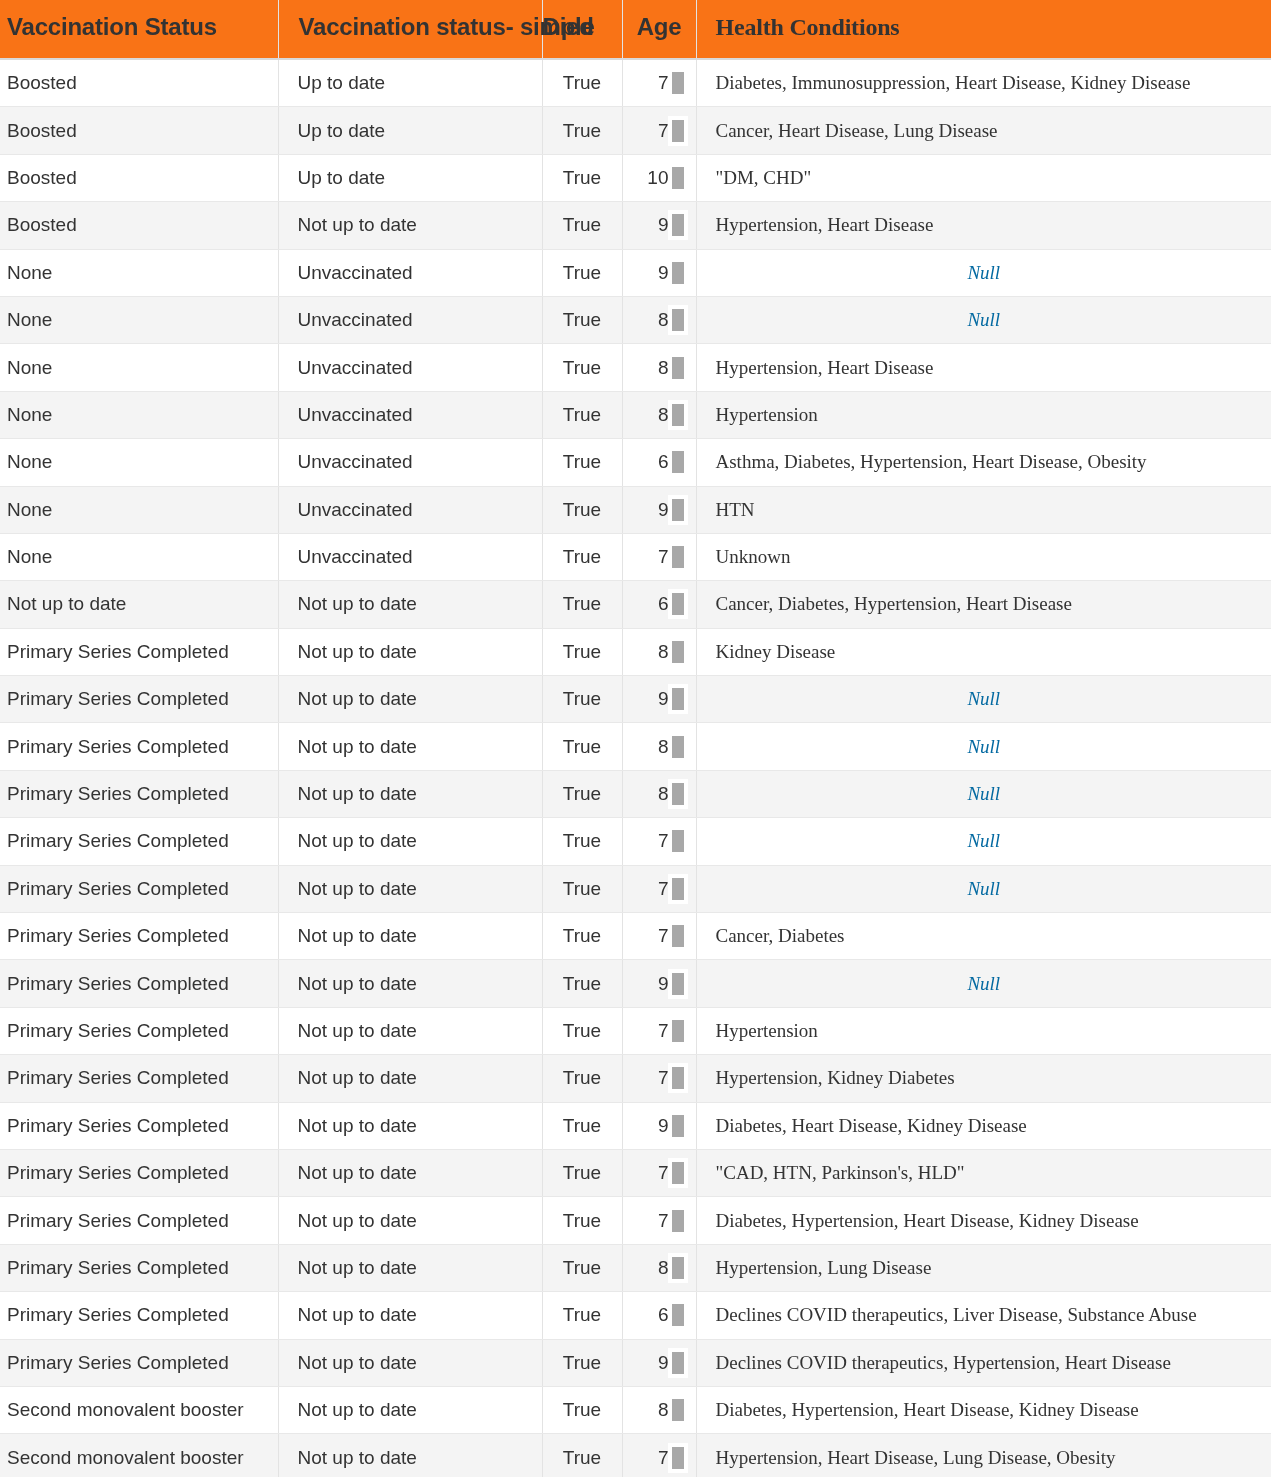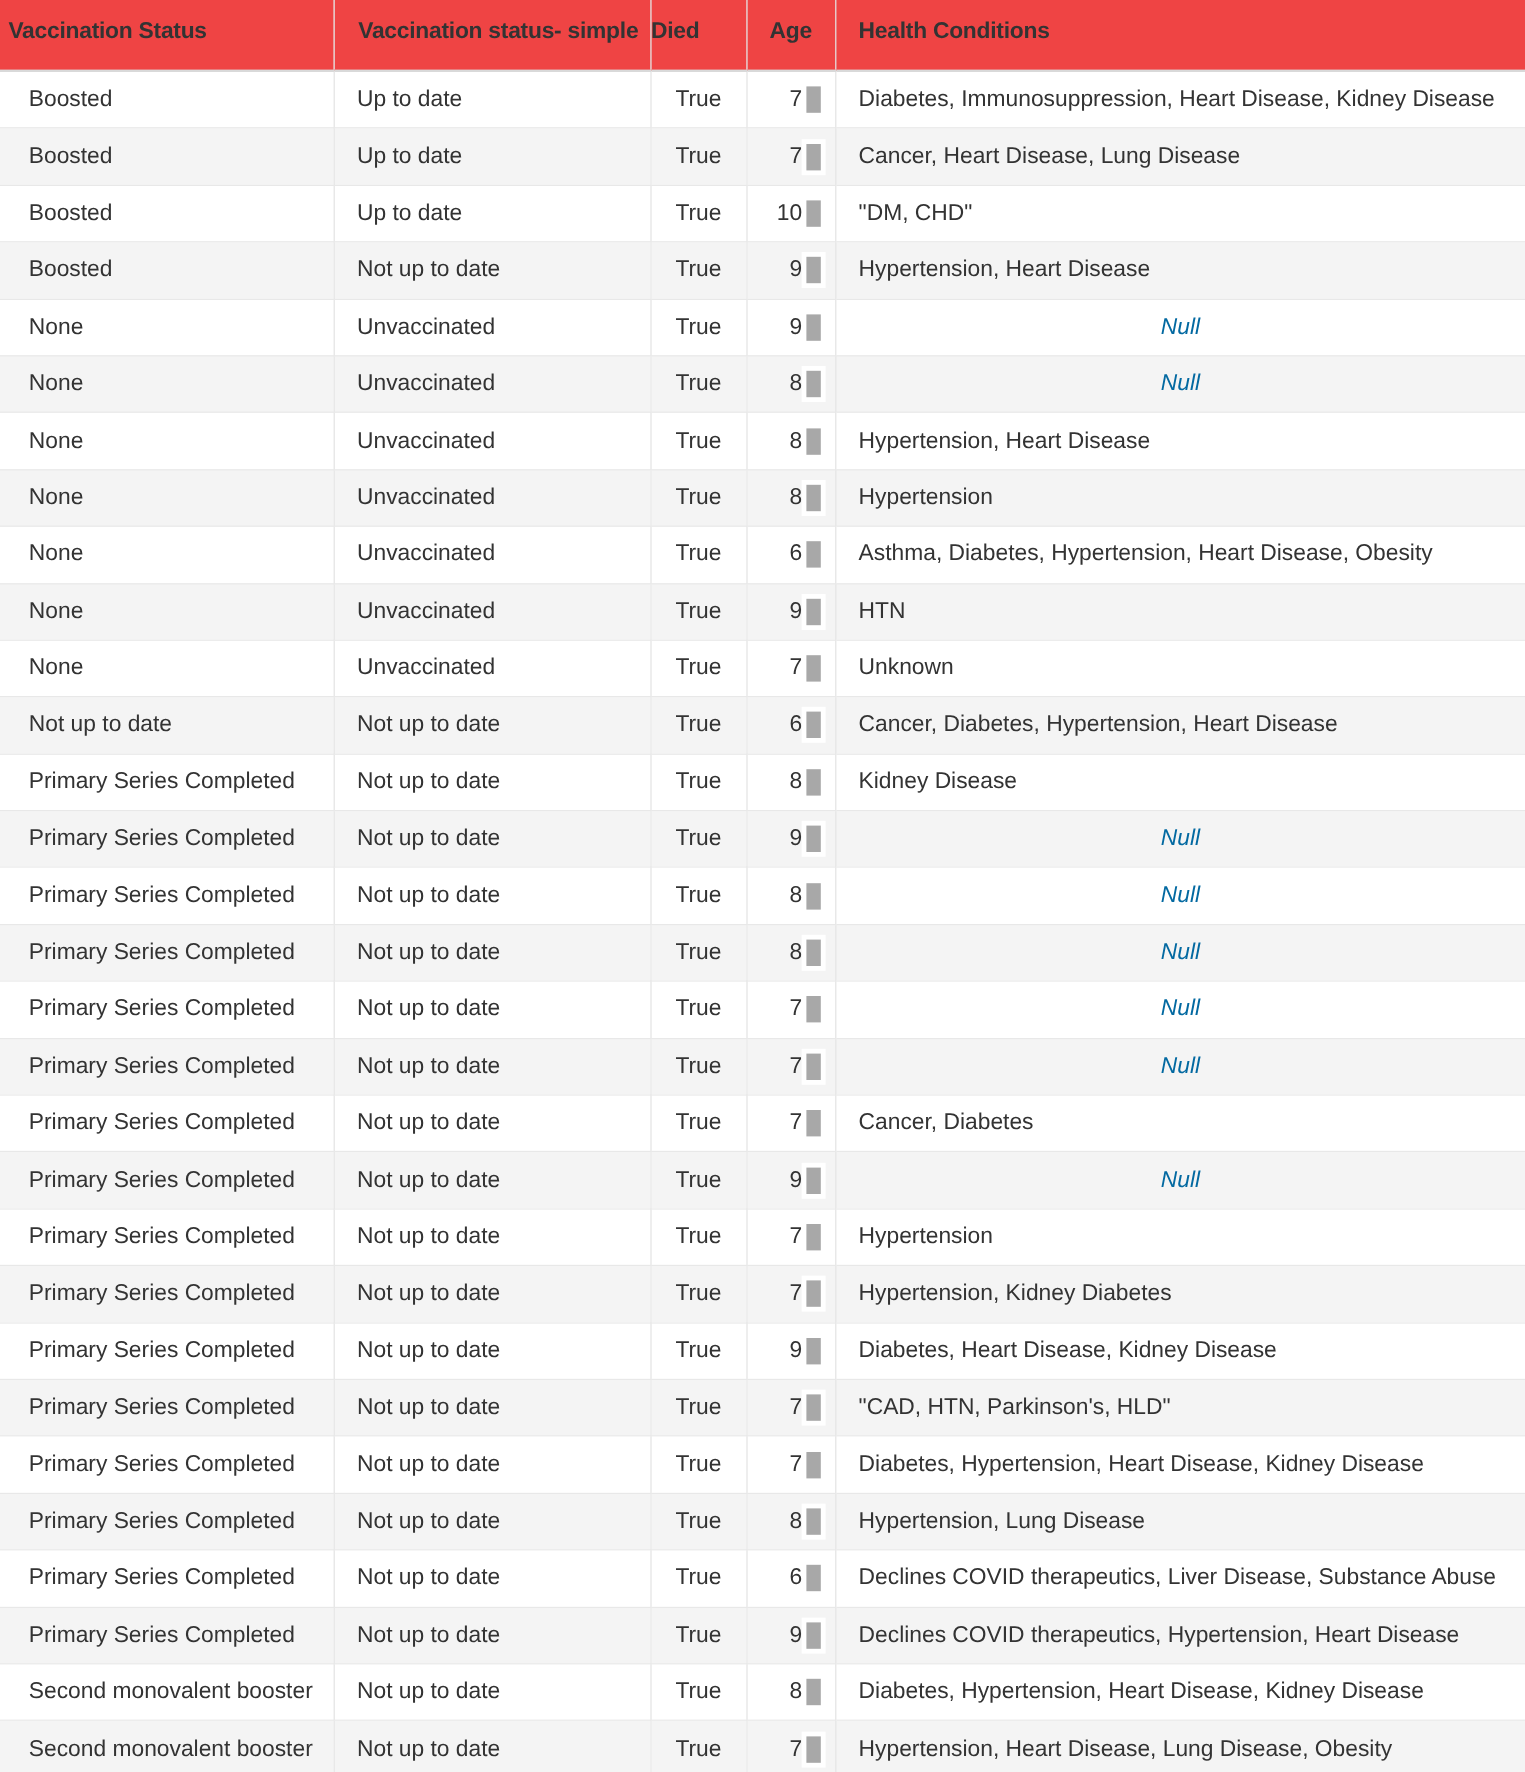--- a/index.html
+++ b/index.html
@@ -4,37 +4,37 @@
 <style>
   html, body { margin: 0; padding: 0; background: #ffffff; }
   body { width: 1271px; height: 1477px; overflow: hidden; font-family: "Liberation Sans", sans-serif; color: #2b2b2b; }
   table { border-collapse: collapse; table-layout: fixed; width: 1271px; }
   col.c1 { width: 278px; }
   col.c2 { width: 264px; }
   col.c3 { width: 80px; }
   col.c4 { width: 74px; }
   col.c5 { width: 575px; }
   thead th {
-    height: 54px; font-weight: bold; font-size: 19px; color: #333333;
+    height: 54px; font-weight: bold; font-size: 24px; color: #333333;
     border-bottom: 2px solid #d9d9d9; text-align: left; padding: 0 0 4px 0;
-    background: #ef4444; white-space: nowrap; letter-spacing: -0.2px;
+    background: #f97316; white-space: nowrap; letter-spacing: -0.2px;
   }
   th, td { border-right: 1px solid #e3e3e3; }
-  th:last-child, td:last-child { border-right: none; }
+  th:last-child, td:last-child { border-right: none; font-family: Liberation Serif, serif; }
   th.h1 { padding-left: 7px; }
   th.h2 { padding-left: 20px; }
   th.h3 { text-align: left; }
   th.h4 { text-align: center; margin-top: 44px; }
   th.h5 { padding-left: 19px; }
   tbody td {
     height: 46.4px; font-size: 19px; color: #333333; padding: 0;
     border-bottom: 1px solid #e8e8e8; white-space: nowrap; overflow: hidden;
   }
   tbody tr:nth-child(even) td { background: #f4f4f4; }
-  td.c-vs { padding-left: 24px; }
+  td.c-vs { padding-left: 7px; }
   td.c-simple { padding-left: 19px; }
   td.c-died { text-align: center; }
   td.c-age { text-align: right; padding-right: 12px; }
   td.c-health { padding-left: 19px; margin-left: 16px; }
   td.c-health.null { text-align: center; font-style: italic; color: #0369a1; padding-left: 0; }
   .age-wrap { display: inline-flex; align-items: center; }
   .redact {
     display: inline-block; width: 12px; height: 22px; background: #a8a8a8;
     margin-left: 3px; vertical-align: middle; box-shadow: 0 0 0 4px #ffffff;
   }

